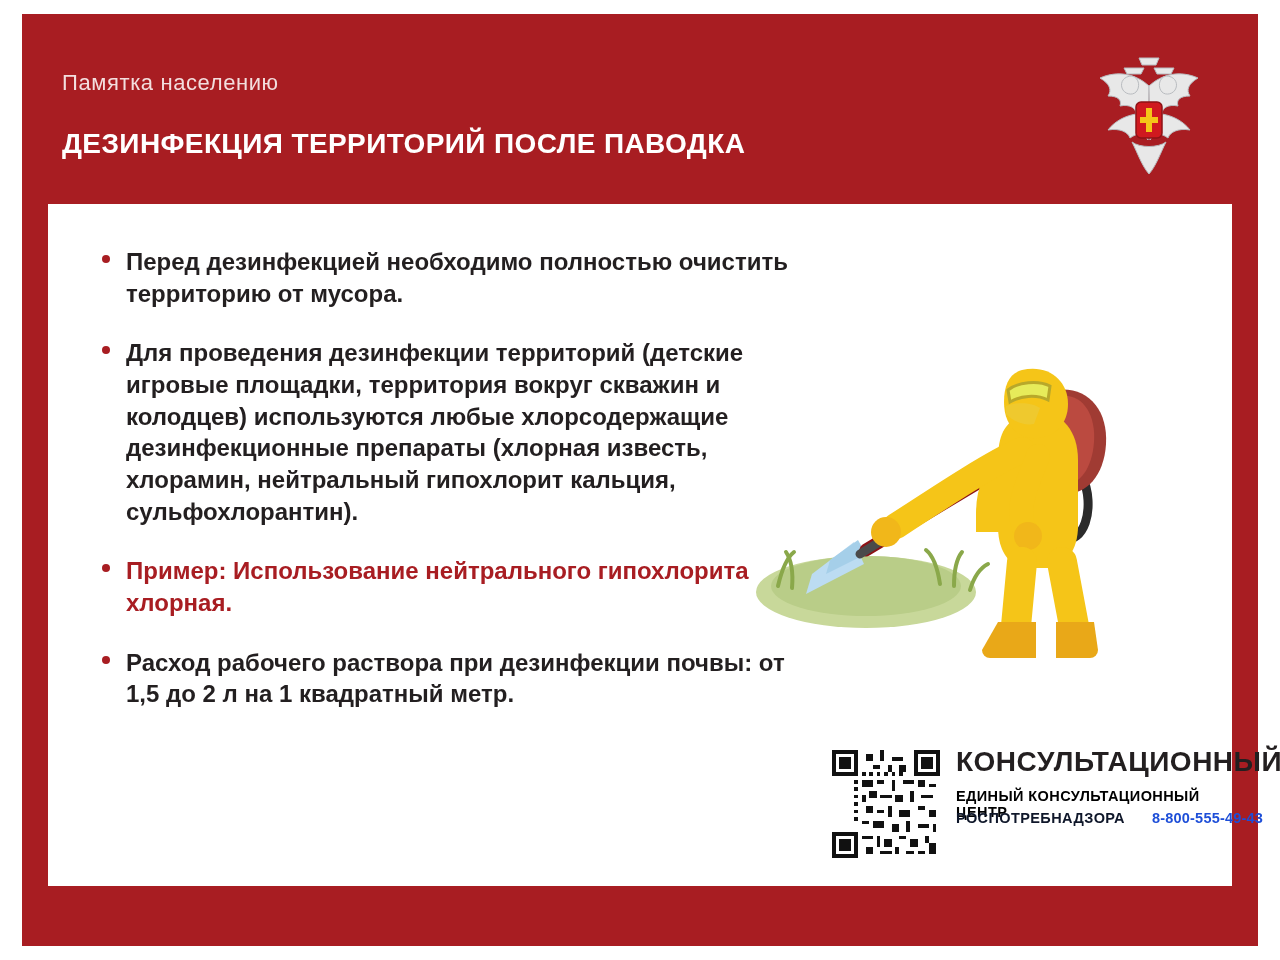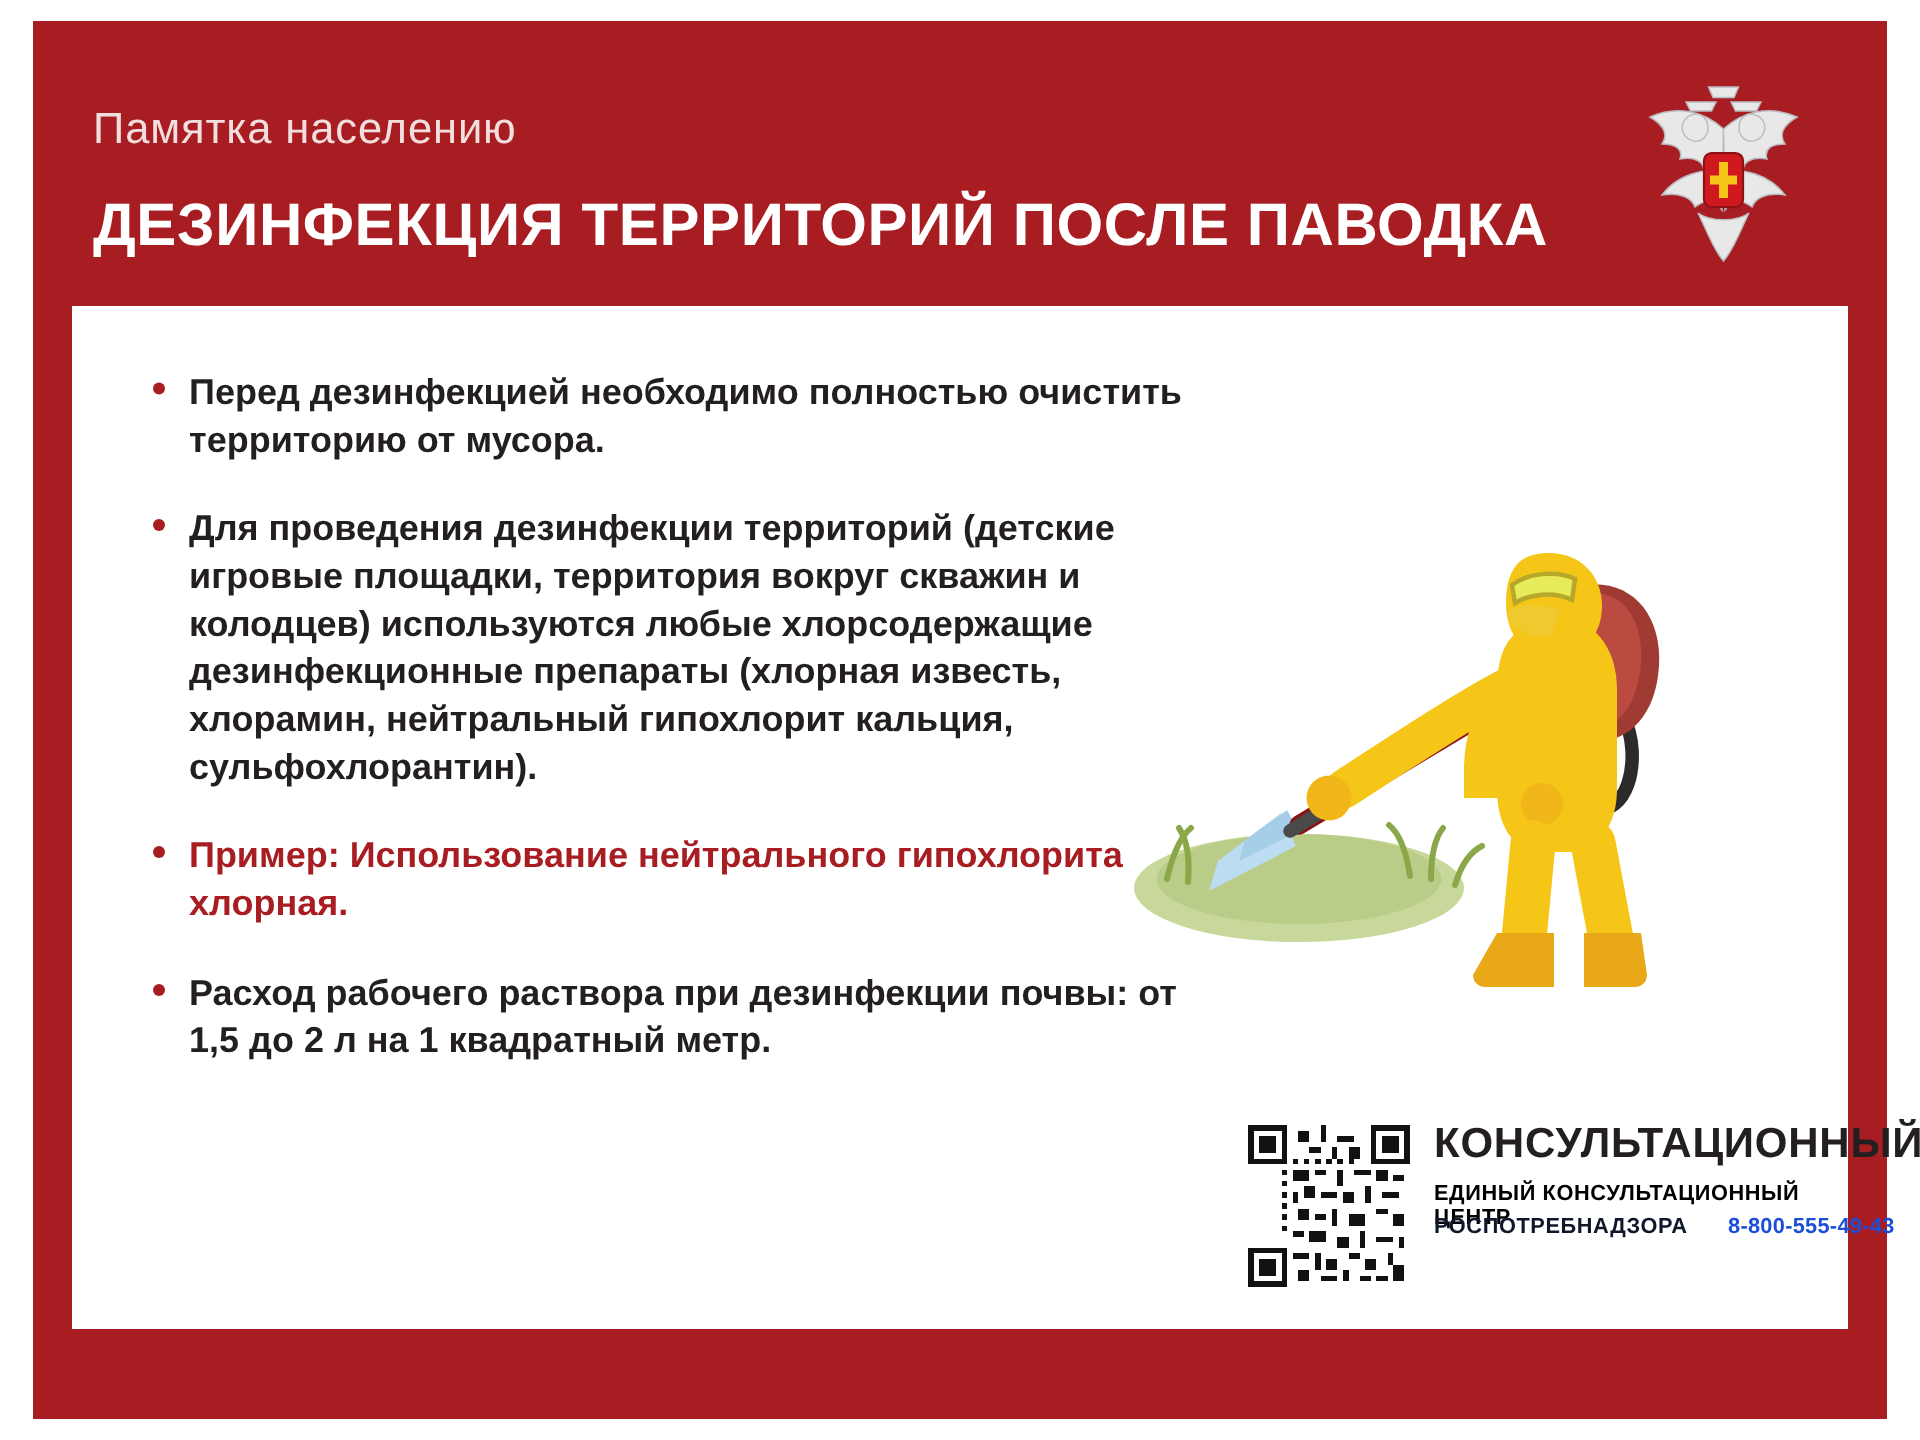--- a/index.html
+++ b/index.html
@@ -39,31 +39,31 @@
     left: 0;
     top: 0;
     width: 100%;
     height: 182px;
   }
   .kicker {
     position: absolute;
     left: 40px;
     top: 56px;
     color: #f3dede;
-    font-size: 29px;
+    font-size: 22px;
     font-weight: 400;
     letter-spacing: 0.6px;
     white-space: nowrap;
   }
   .title {
     position: absolute;
     left: 40px;
     top: 114px;
     color: #ffffff;
-    font-size: 40px;
+    font-size: 28px;
     font-weight: bold;
     letter-spacing: 0.4px;
     white-space: nowrap;
   }
 
   
   .emblem {
     position: absolute;
     right: 44px;
     top: 42px;

